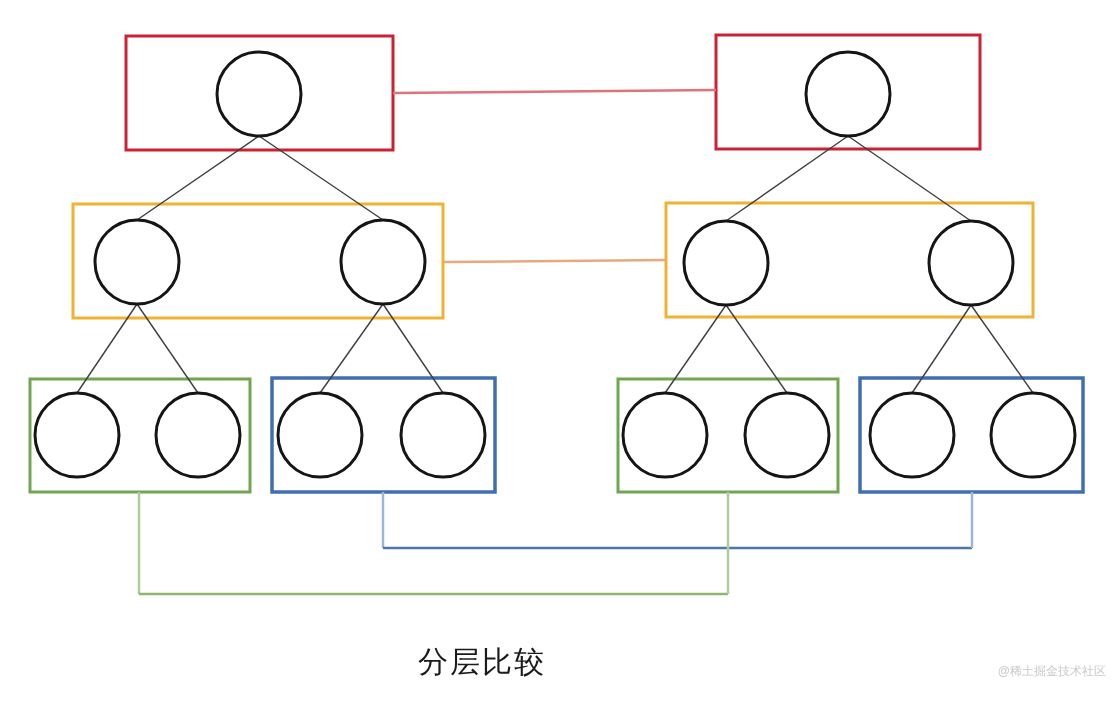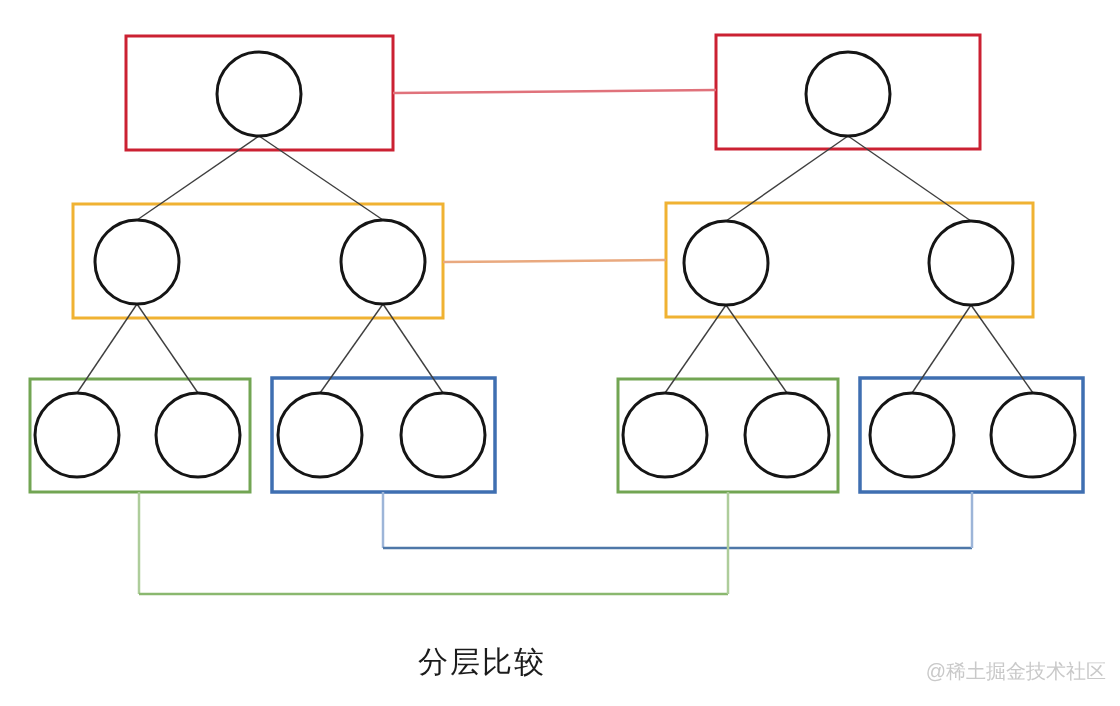--- a/index.html
+++ b/index.html
@@ -28,21 +28,21 @@
     text-align: center;
     font-size: 30px;
     line-height: 32px;
     color: #1b1b1b;
     letter-spacing: 2px;
   }
   .watermark {
     position: absolute;
     right: 14px;
     top: 662px;
-    font-size: 20px;
+    font-size: 12px;
     line-height: 18px;
     color: #c9c9c9;
   }
 </style>
 </head>
 <body>
 
 <div class="canvas">
   <svg id="diagram-svg" width="1120" height="706" viewBox="0 0 1120 706">
       <rect x="126" y="36" width="267" height="114" fill="none" stroke="#cb2132" stroke-width="3"></rect>

